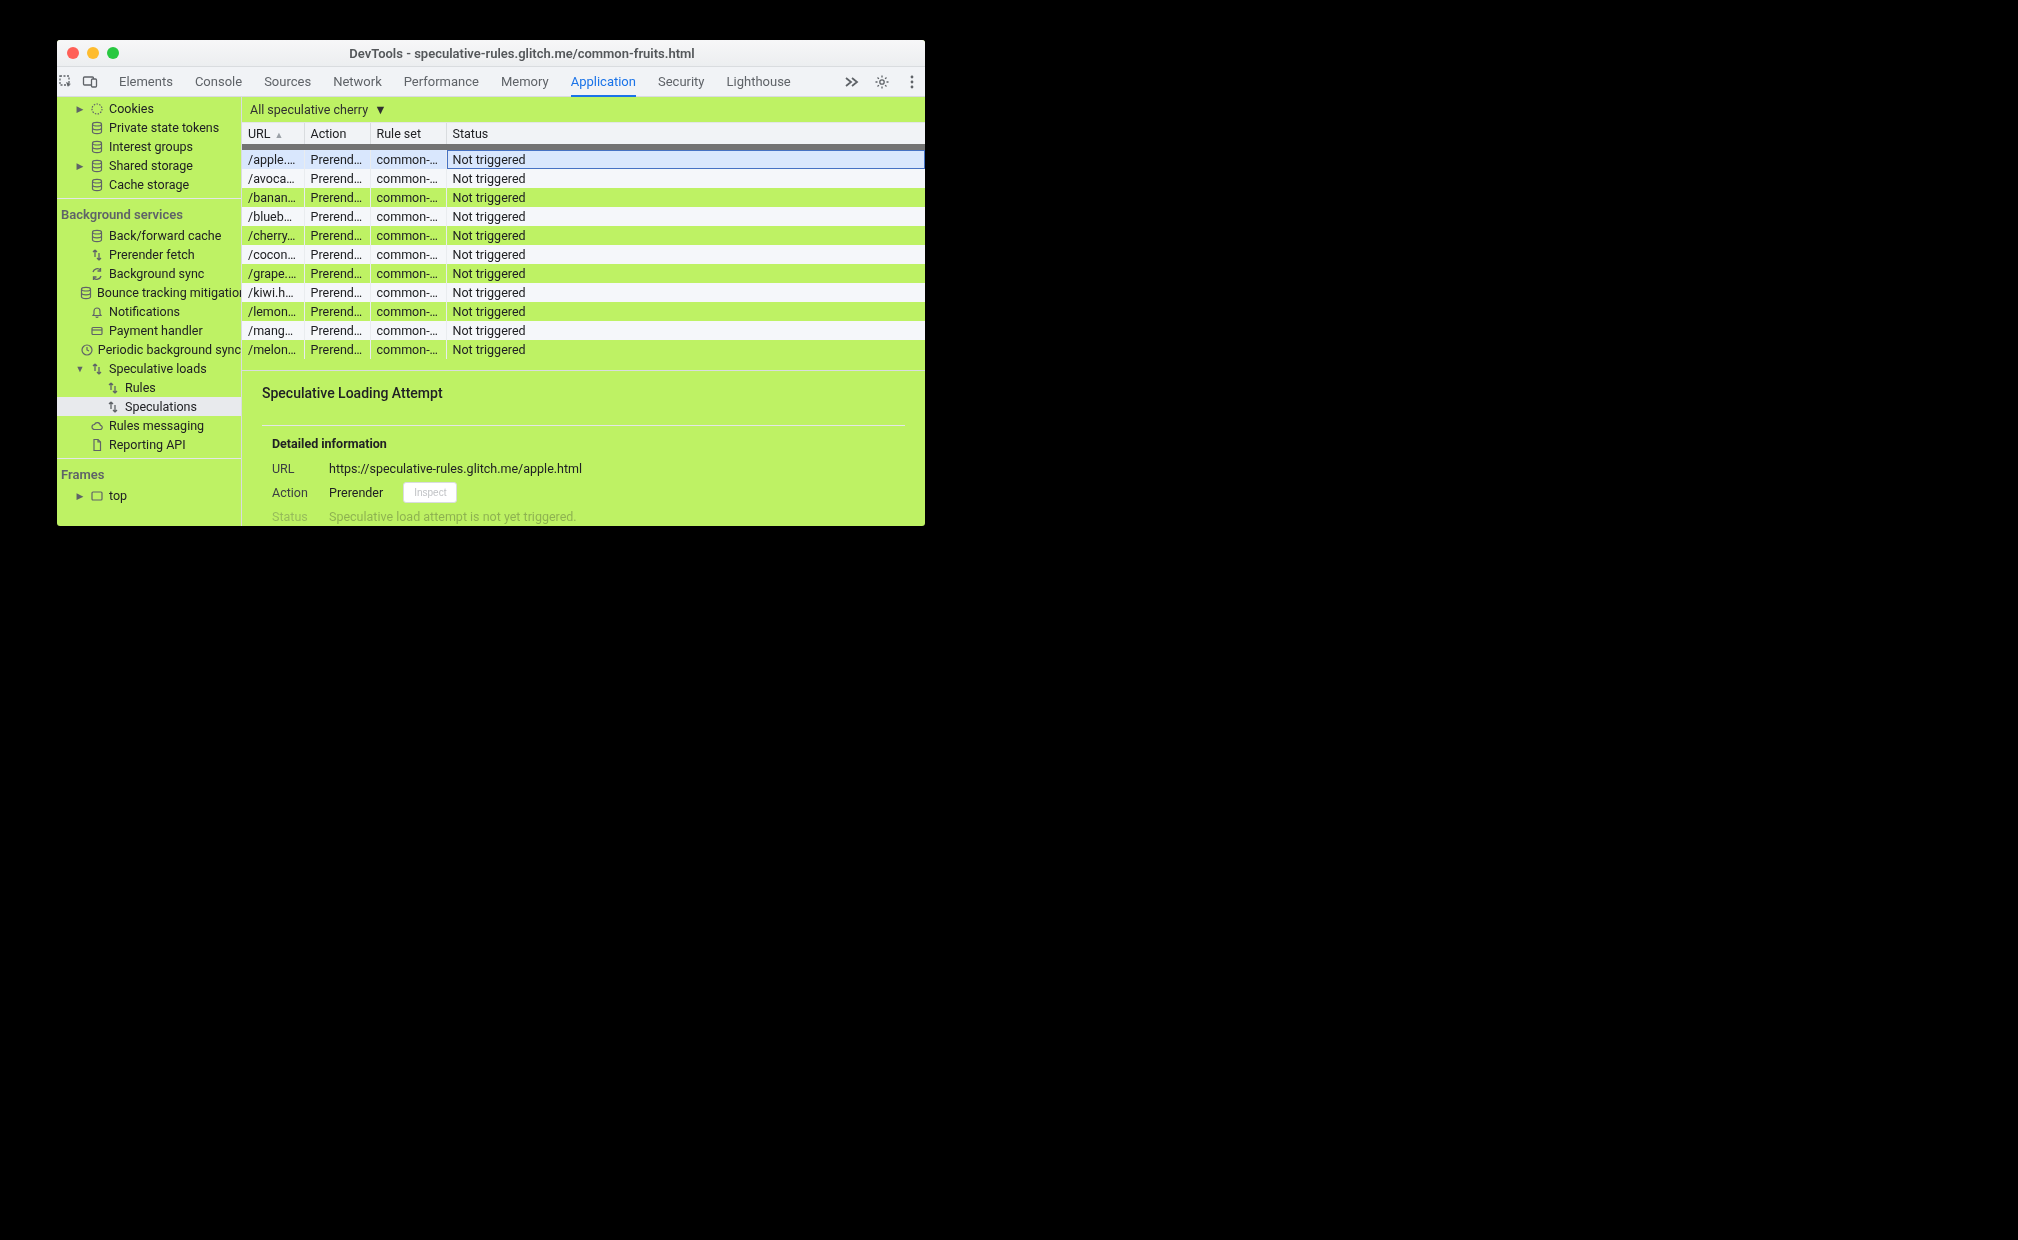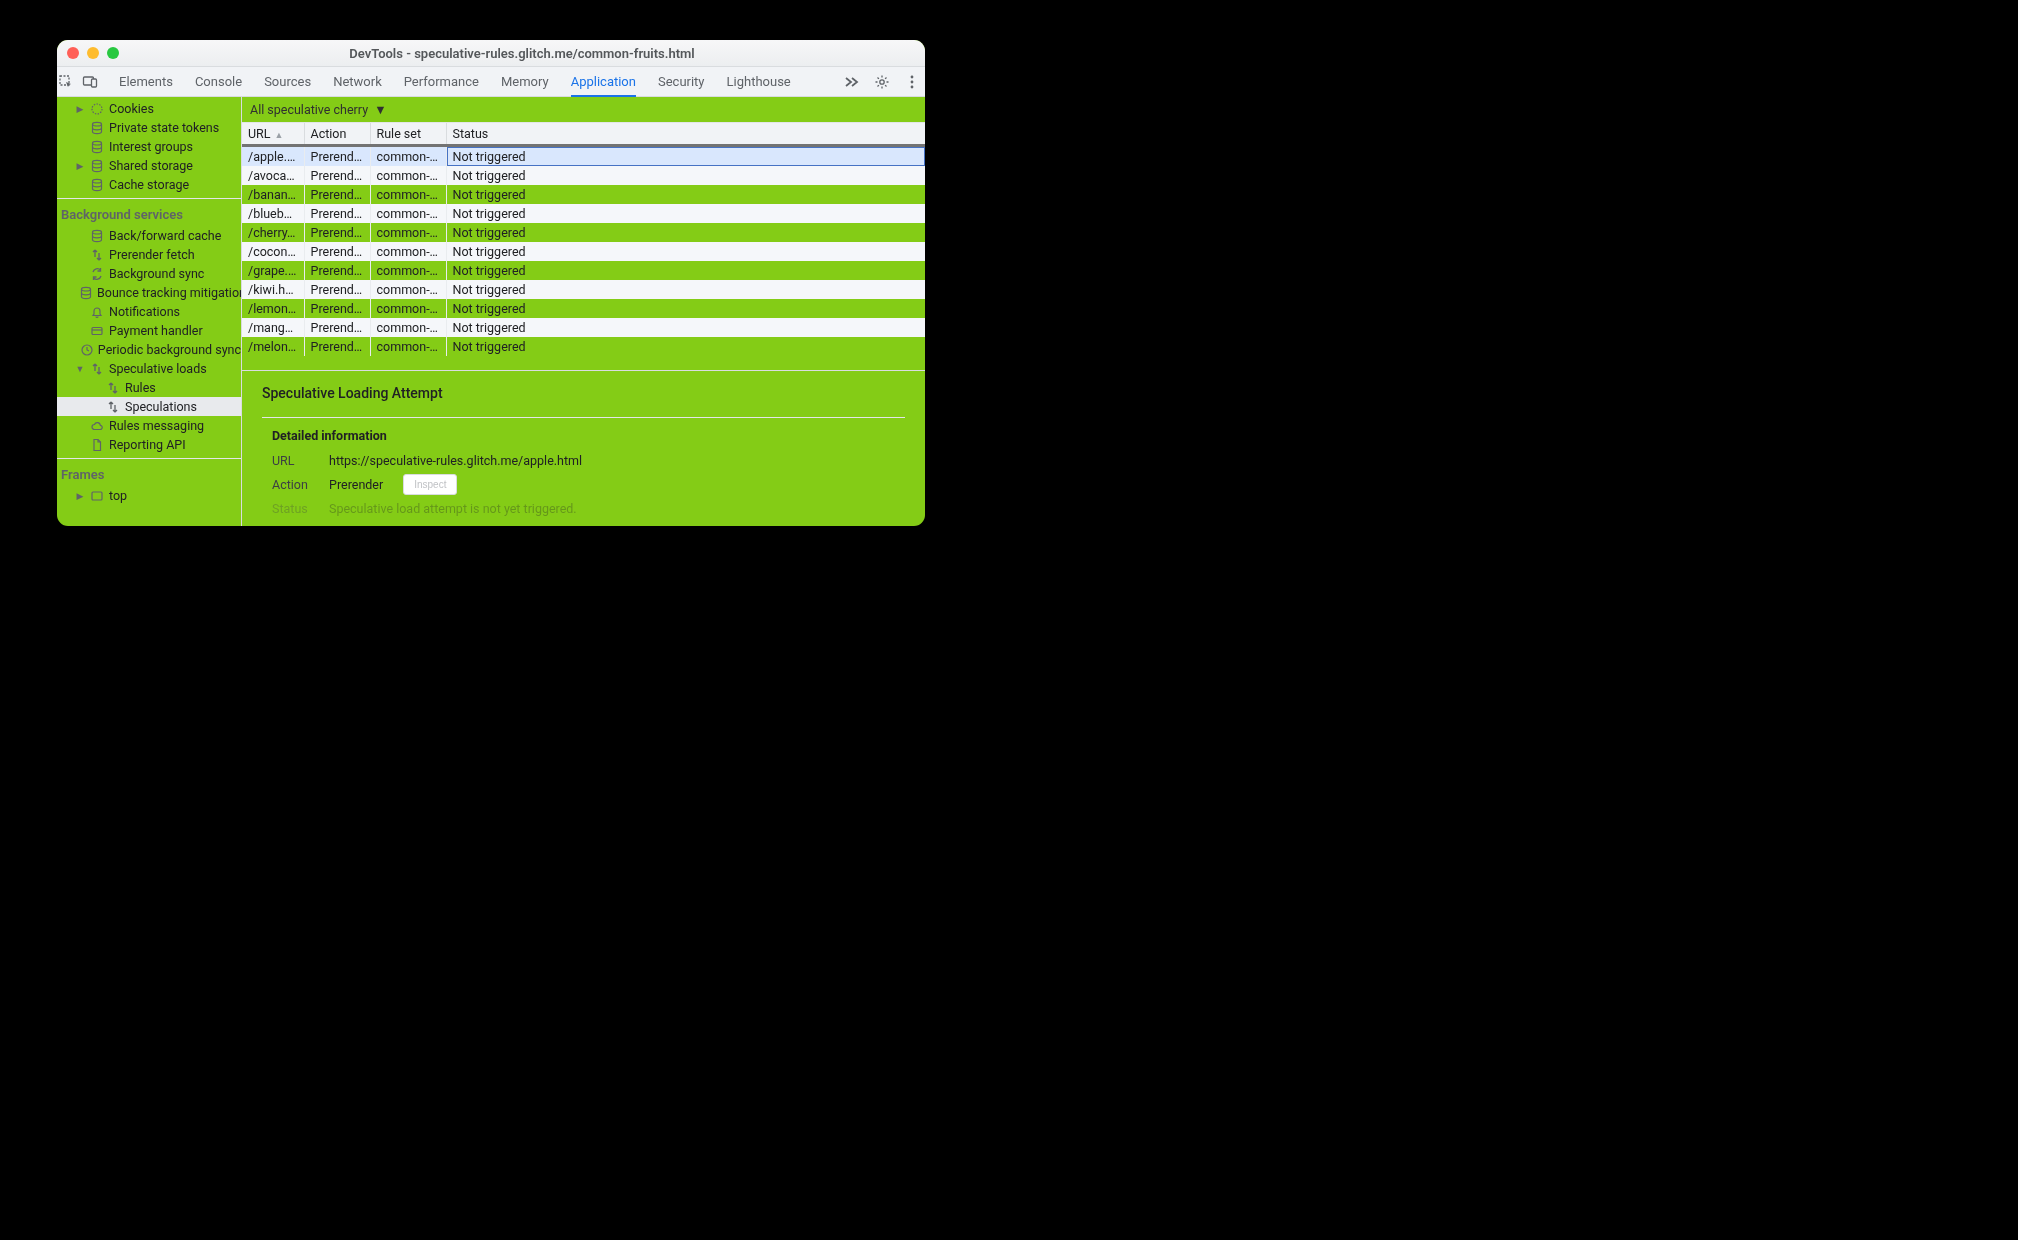--- a/index.html
+++ b/index.html
@@ -10,22 +10,22 @@
     width: 1400px;
     height: 860px;
     position: relative;
   }
   .window {
     position: absolute;
     left: 57px;
     top: 40px;
     width: 868px;
     height: 486px;
-    background: #84cc16;
-    border-radius: 11px;
+    background: #bef264;
+    border-radius: 3px;
     box-shadow: 0 18px 40px rgba(0,0,0,0.55), 0 0 0 1px rgba(0,0,0,0.1);
     overflow: hidden;
     display: flex;
     flex-direction: column;
   }
   .titlebar {
     height: 27px;
     background: linear-gradient(#f7f7f8, #eceef0);
     border-bottom: 1px solid #d9dcdf;
     display: flex;
@@ -80,30 +80,30 @@
   .tree-divider { height:1px; background:#e3e6e8; margin:4px 0; }
   .main {
     flex:1;
     display:flex;
     flex-direction:column;
     overflow:hidden;
   }
   .filterbar { height:26px; display:flex; align-items:center; padding:0 8px; gap:4px; font-size:12.5px; color:#303030; border-bottom:1px solid #e3e6e8; flex:0 0 auto;}
   .table-wrap { flex:0 0 auto; height:248px; overflow:hidden; border-bottom:1px solid #d9dcdf;}
   table.grid { width:100%; border-collapse:collapse; table-layout:fixed; font-size:12.5px; }
-  table.grid th { text-align:left; font-weight:400; background:#f1f3f6; border-bottom:3px solid #737373; border-right:1px solid #d9dcdf; padding:3px 6px; height:20px; position:sticky; top:0; color:#202124;}
+  table.grid th { text-align:left; font-weight:400; background:#f1f3f6; border-bottom:6px solid #737373; border-right:1px solid #d9dcdf; padding:3px 6px; height:20px; position:sticky; top:0; color:#202124;}
   table.grid th:last-child{border-right:none;}
   table.grid td { padding:2px 6px; height:19px; border-right:1px solid #e9ecef; white-space:nowrap; overflow:hidden; text-overflow:ellipsis; color:#202124;}
   table.grid td:last-child{border-right:none;}
   table.grid tr.even td{ background:#f5f7fa; }
   table.grid tr.selected td{ background:#d9e7fd; }
   table.grid tr.selected td:last-child{ box-shadow: inset 0 0 0 1px #4672c4; }
   th .sort{ font-size:9px; color:#9aa0a6; margin-left:4px;}
   .detail { flex:1; overflow:hidden; padding:10px 20px 0 20px; font-size:13px; color:#202124;}
-  .detail h2{ font-size:14px; font-weight:500; margin:4px 0 16px 0; }
+  .detail h2{ font-size:14px; font-weight:500; margin:4px 0 24px 0; }
   .detail .sect{ border-top:1px solid #e3e6e8; padding:10px 0 0 10px;}
   .detail .sect h3{ font-size:12.5px; font-weight:700; margin:0 0 10px 0;}
   .detail .row{ display:flex; gap:12px; margin:6px 0; font-size:12.5px; align-items:center;}
   .detail .row .key{ width:45px; color:#3c4043;}
   .detail button{ font-size:10px; padding:4px 10px; border:1px solid #d9dcdf; background:#fff; color:#c0c2c5; border-radius:3px; margin-left:8px;}
   .fadeout{ opacity:.3;}
   svg{ display:block;}
 </style>
 </head>
 <body>

